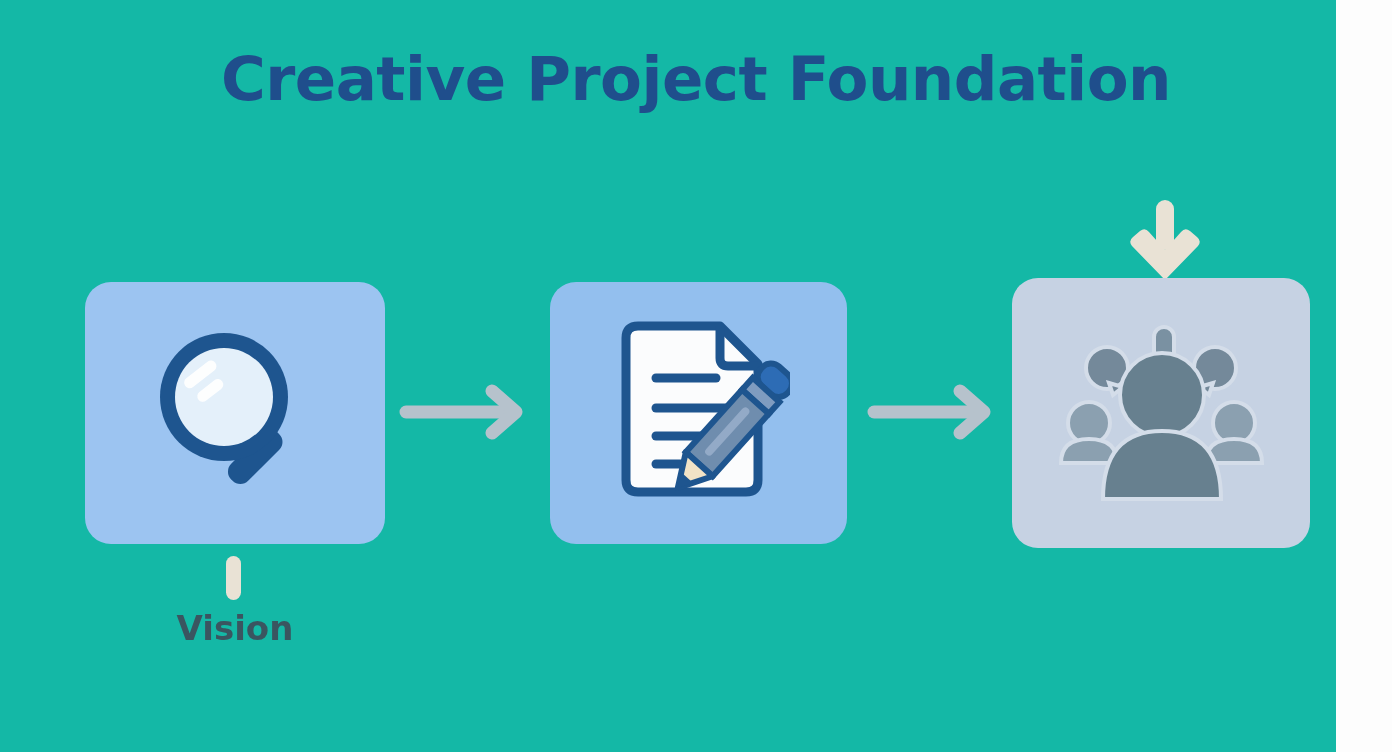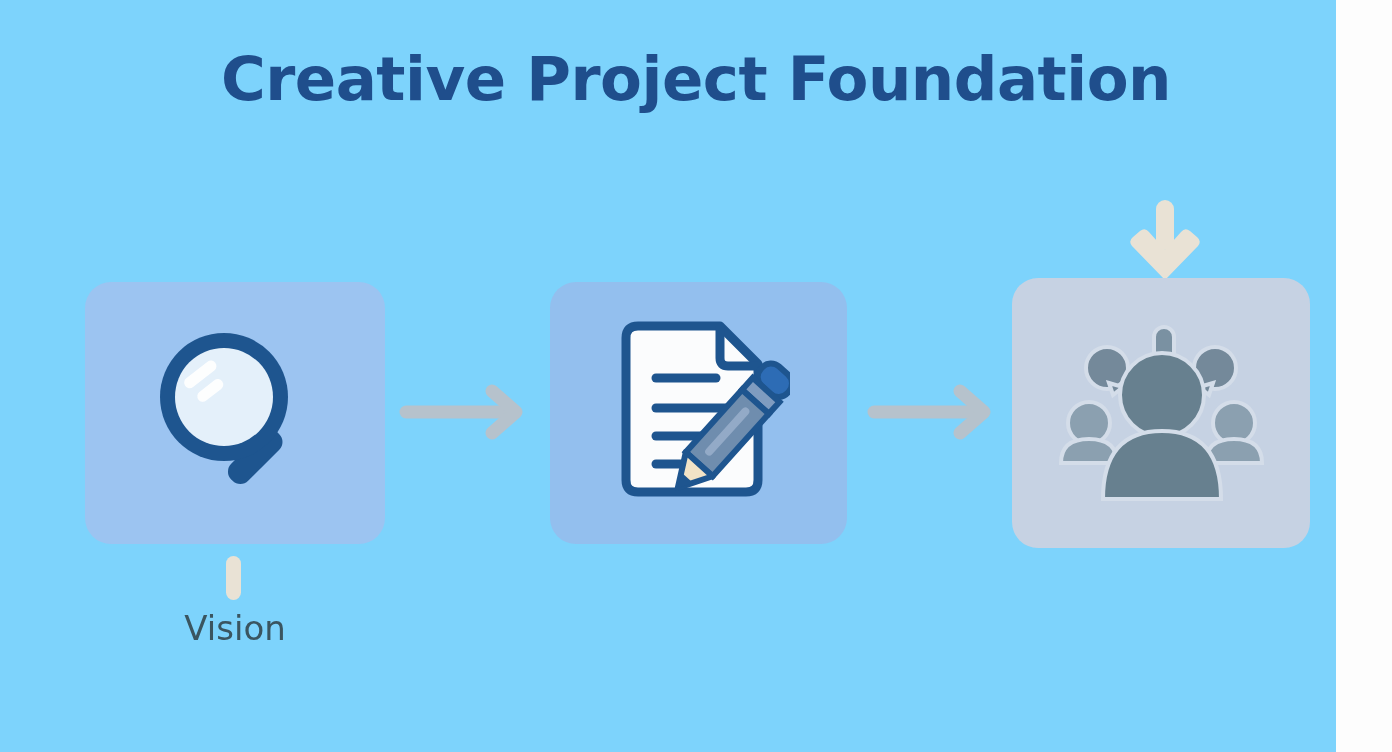--- a/index.html
+++ b/index.html
@@ -11,21 +11,21 @@
     height: 752px;
     background: #fdfdfd;
     font-family: "DejaVu Sans", "Liberation Sans", sans-serif;
     overflow: hidden;
     position: relative;
   }
   #stage {
     position: relative;
     width: 1336px;
     height: 752px;
-    background: #7dd3fc;
+    background: #14b8a6;
   }
 
   
   .page-title {
     position: absolute;
     left: 0;
     top: 44px;
     width: 1392px;
     text-align: center;
     font-size: 61px;
@@ -51,21 +51,21 @@
 
   .card svg { display: block; }
 
   
   .step-label {
     position: absolute;
     top: 608px;
     width: 330px;
     text-align: center;
     font-size: 34px;
-    font-weight: 400;
+    font-weight: 700;
     line-height: 1.2;
     white-space: nowrap;
   }
   .label-1 { left: 70px;   color: #3a5560; }
   .label-2 { left: 533px;  color: #1f4e8c; }
   .label-3 { left: 996px;  color: #3a5560; }
 
   
   .connector {
     position: absolute;

